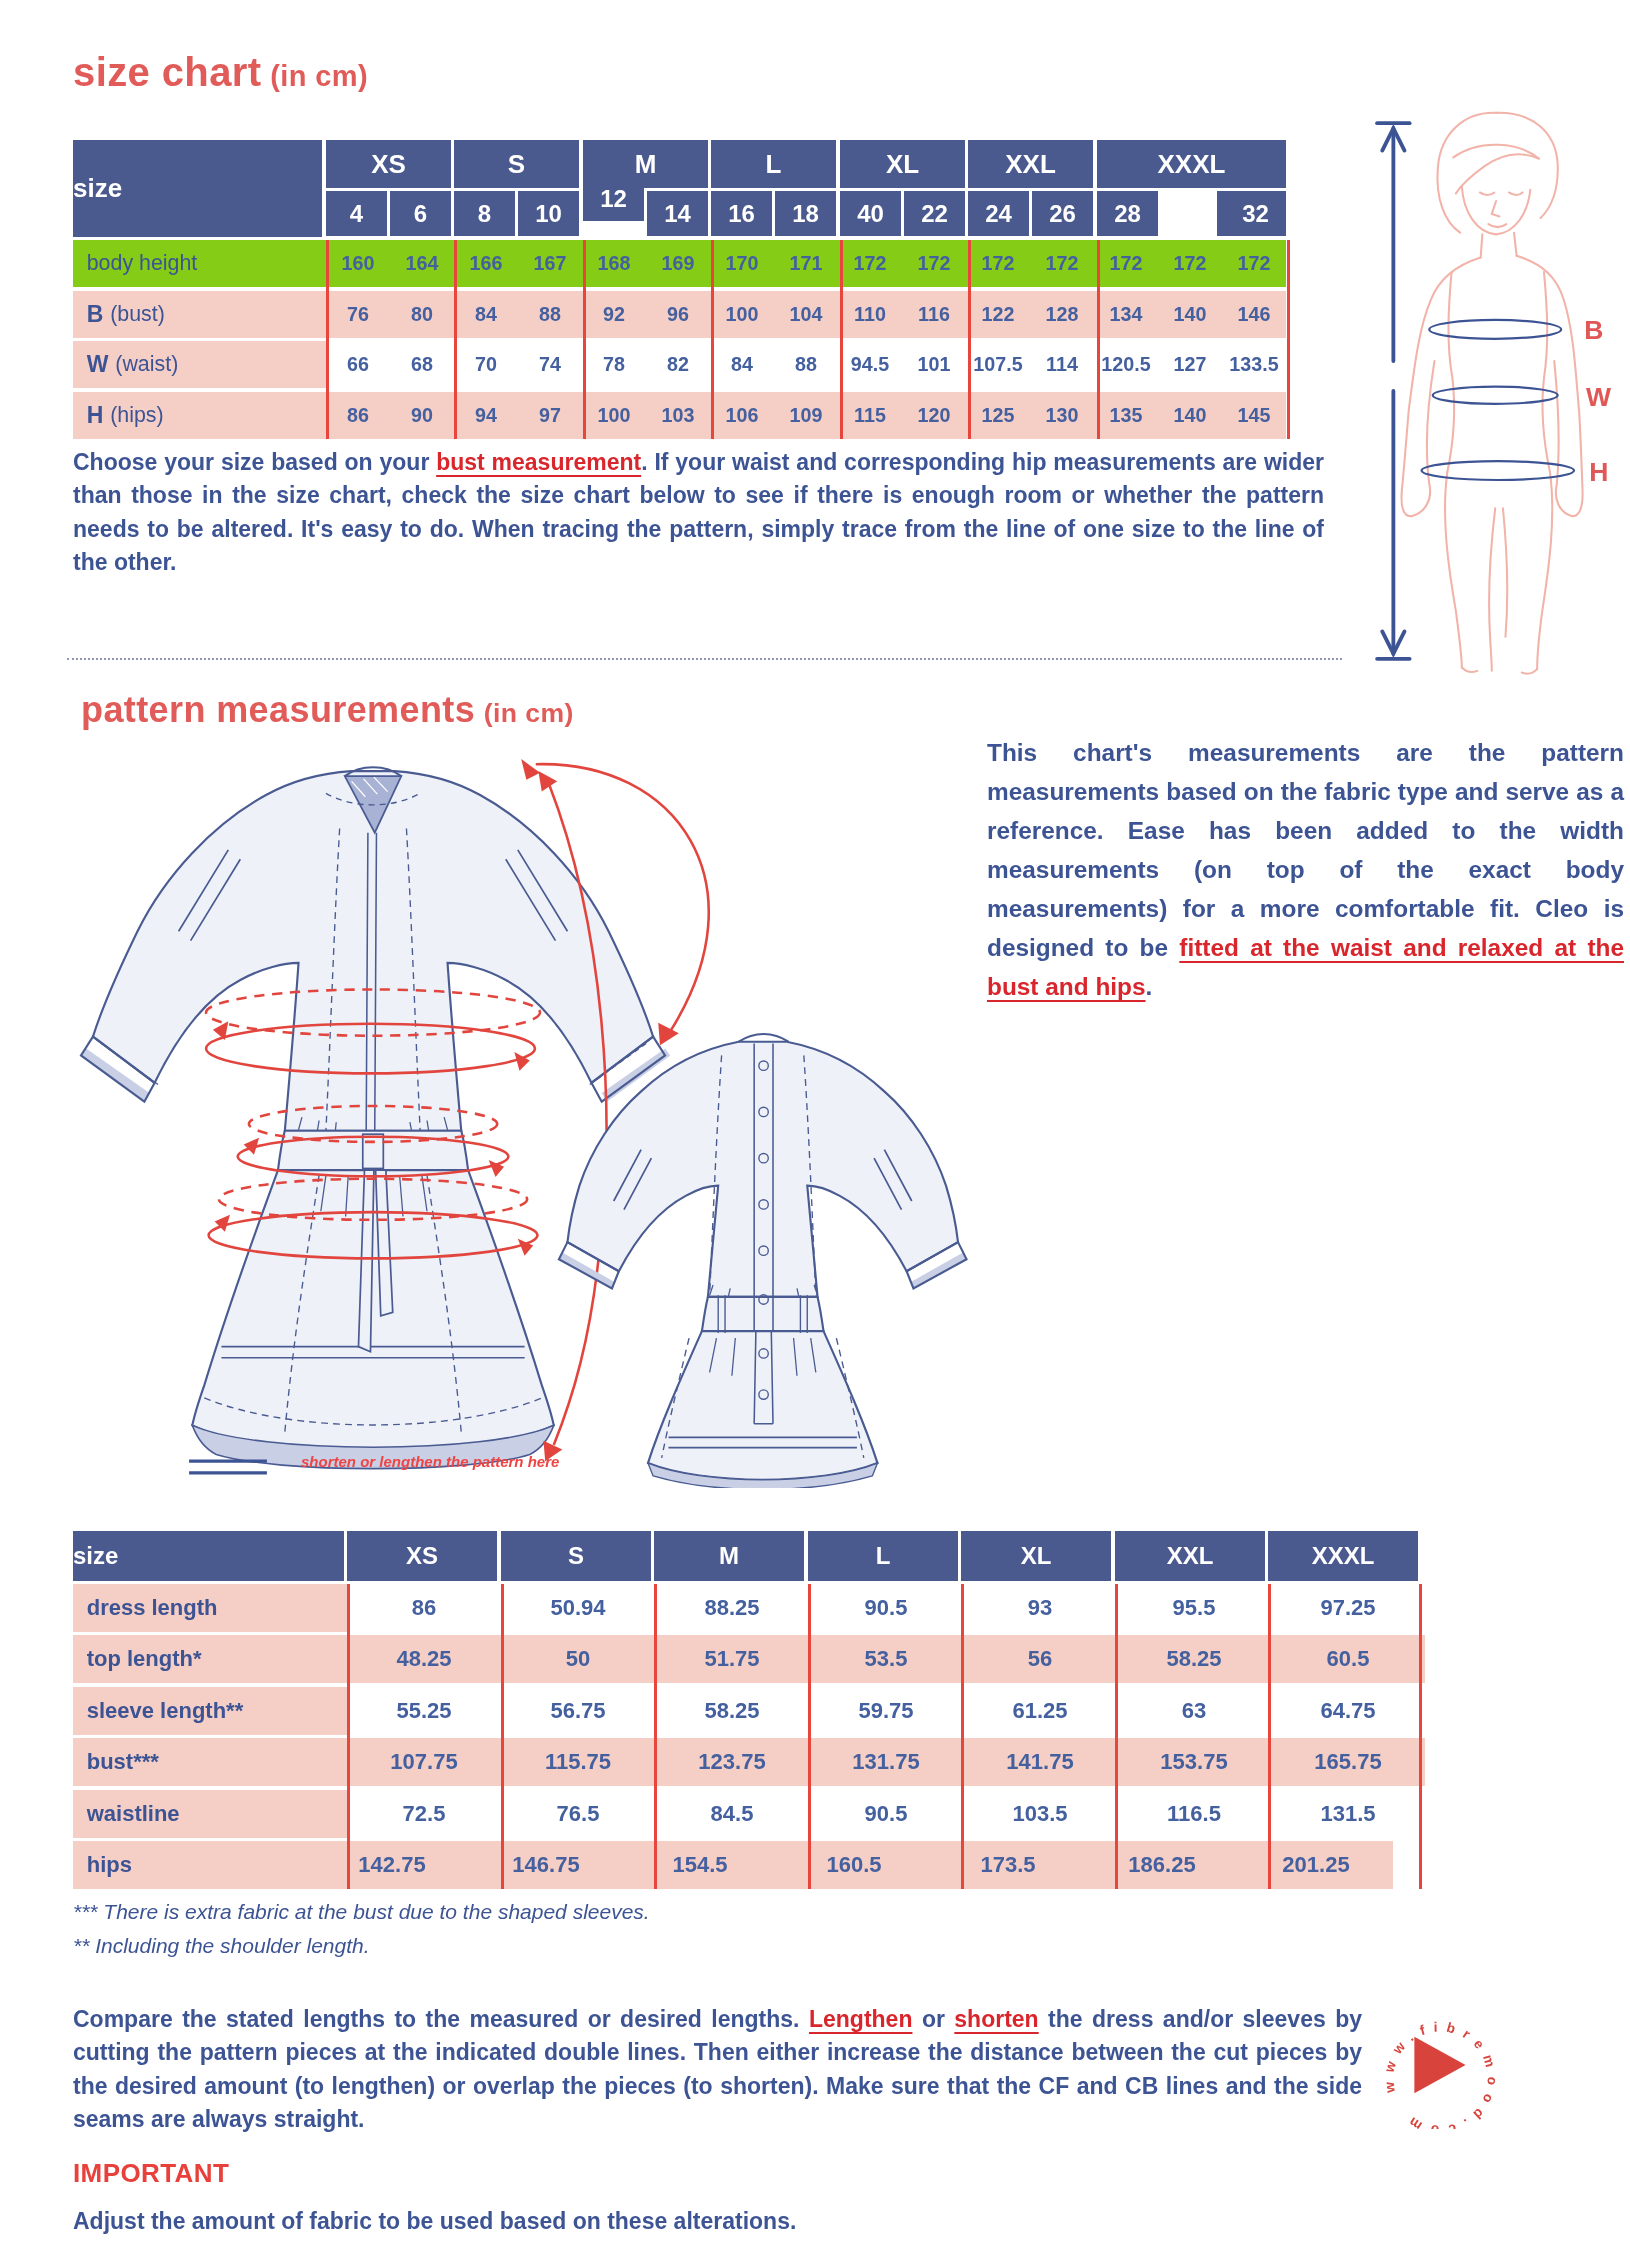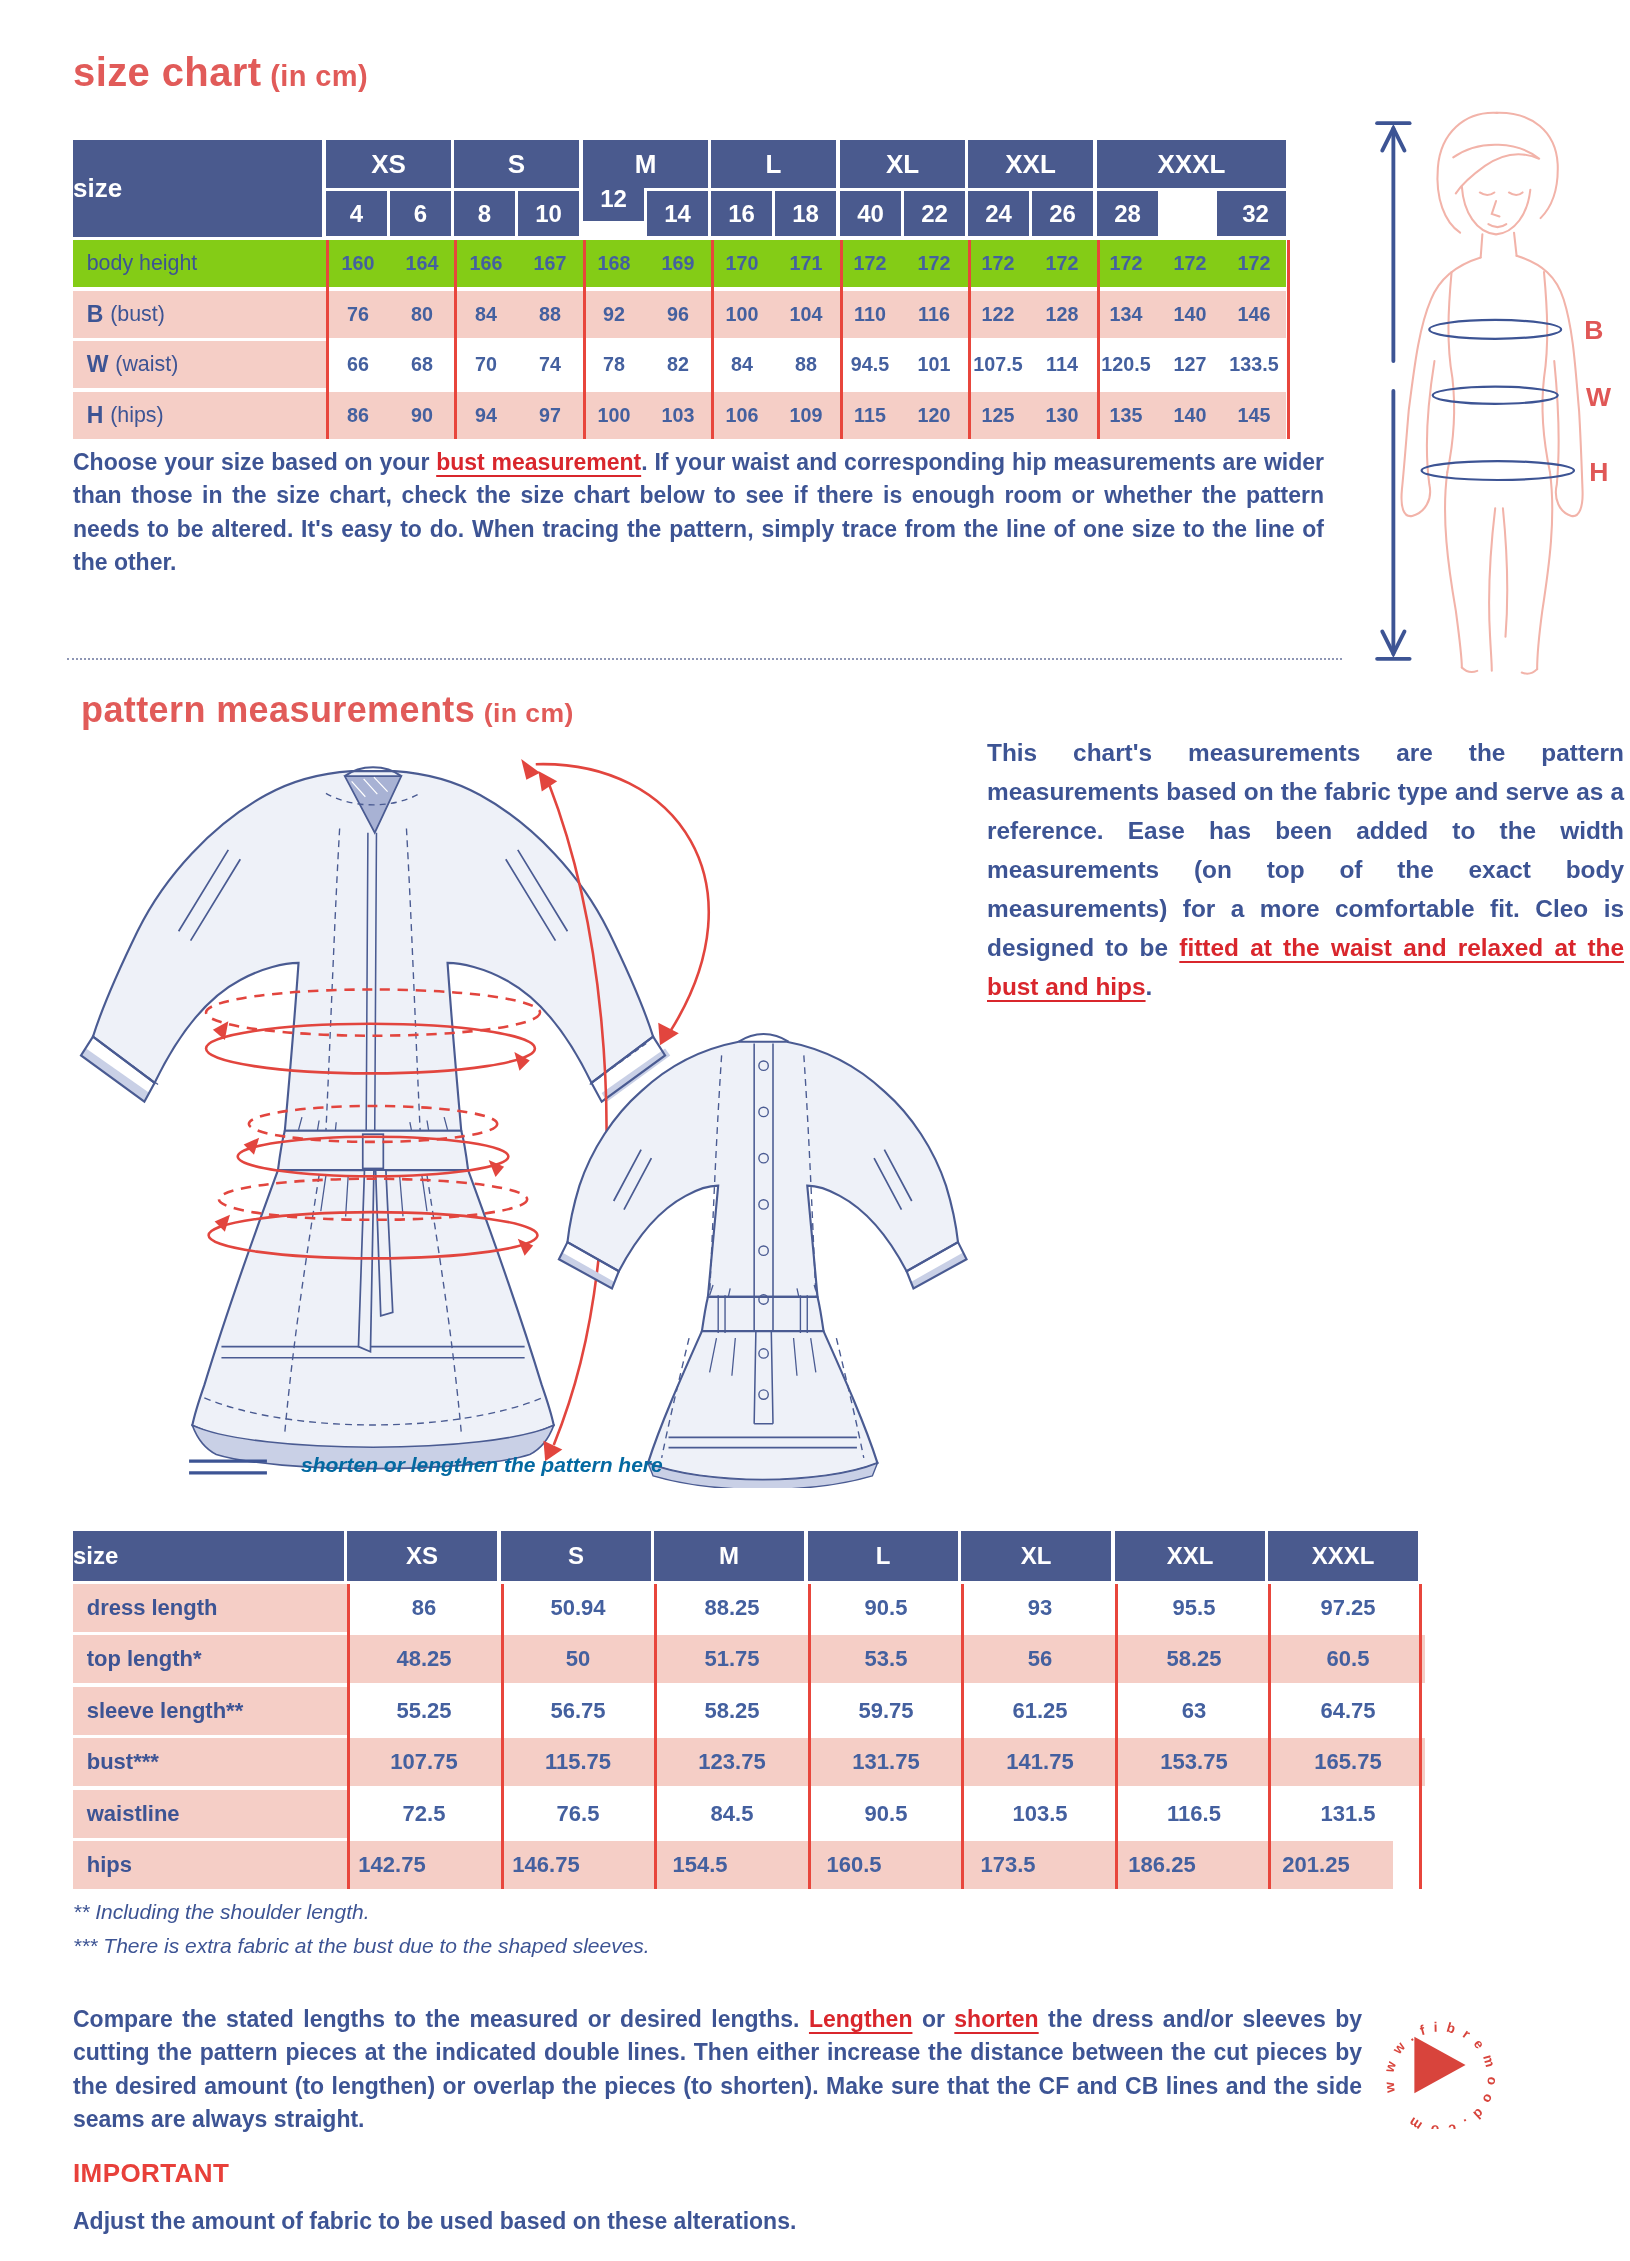--- a/index.html
+++ b/index.html
@@ -36,21 +36,21 @@
   #pattern-table .tlabel{font-weight:bold;font-size:22px}
   .trow.periwinkle, .trow.periwinkle .tlabel{background:#84cc16}
   .trow.pink, .trow.pink .tlabel{background:#f5cec6}
   .trow.white .tlabel{background:#f5cec6}
   .redline{position:absolute;width:2.6px;background:#e8463c}
 
   
   .dotted{border-top:2.6px dotted #8e96b4;height:0}
 
   
-  .legend-text{font-size:21px;font-weight:bold;font-style:italic;color:#0369a1}
+  .legend-text{font-size:15px;font-weight:bold;font-style:italic;color:#ef4444}
 
   .imp{font-size:26px;font-weight:bold;color:#e8403a;letter-spacing:0.4px}
 
   svg text.figlbl{font-family:"Liberation Sans",sans-serif;font-weight:bold;font-size:31px;
                   fill:#e05756;letter-spacing:2px}
   svg text.logo-circ{font-family:"Liberation Sans",sans-serif;font-weight:bold;font-size:16px;
                      fill:#d8443c;letter-spacing:9.5px}
 </style>
 </head>
 <body>
@@ -660,22 +660,22 @@
     <div class="redline" style="left:428px;top:53px;height:305px"></div>
     <div class="redline" style="left:581px;top:53px;height:305px"></div>
     <div class="redline" style="left:735px;top:53px;height:305px"></div>
     <div class="redline" style="left:888px;top:53px;height:305px"></div>
     <div class="redline" style="left:1042px;top:53px;height:305px"></div>
     <div class="redline" style="left:1195px;top:53px;height:305px"></div>
     <div class="redline" style="left:1346px;top:53px;height:305px"></div>
   </div>
 
 <div class="abs foot" style="left:73px;top:1895px;width:1285px">
+  <div>*** There is extra fabric at the bust due to the shaped sleeves.</div>
   <div>** Including the shoulder length.</div>
-  <div>*** There is extra fabric at the bust due to the shaped sleeves.</div>
 </div>
 
 <p class="abs para" style="left:73px;top:2003px;width:1289px"><span>Compare the stated lengths to the measured or desired lengths. </span><span class="redlink">Lengthen</span><span> or </span><span class="redlink">shorten</span><span> the dress and/or sleeves by cutting the pattern pieces at the indicated double lines. Then either increase the distance between the cut pieces by the desired amount (to lengthen) or overlap the pieces (to shorten). Make sure that the CF and CB lines and the side seams are always straight.</span></p>
 
 <div class="abs imp" style="left:73px;top:2158px">IMPORTANT</div>
 <div class="abs para" style="left:73px;top:2205px;width:1285px">Adjust the amount of fabric to be used based on these alterations.</div>
 
 <div class="abs" style="left:1370px;top:2001px;width:128px;height:128px">
   <svg viewBox="0 0 150 150" width="128" height="128">
     <defs>

